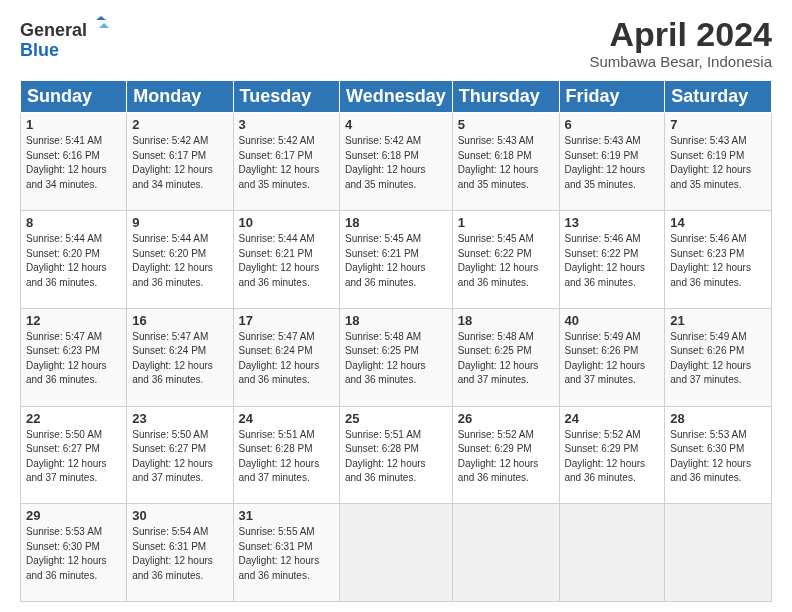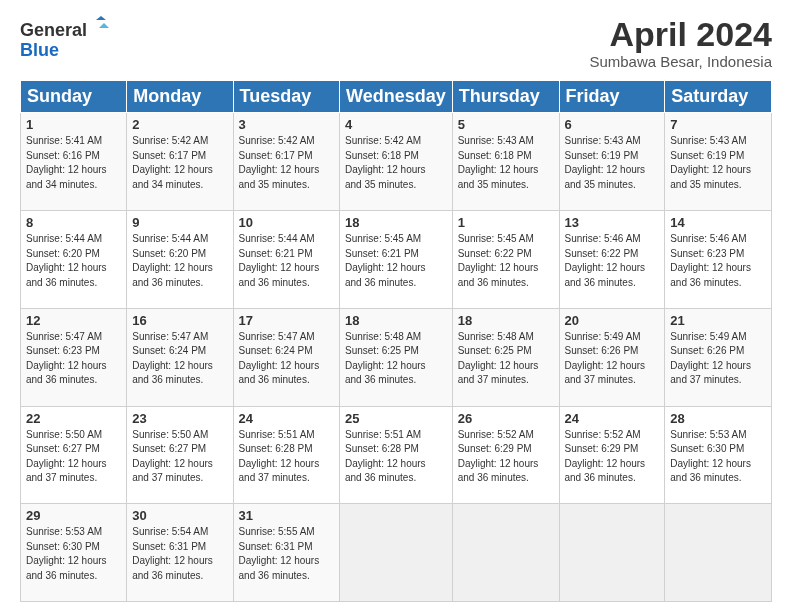--- a/index.html
+++ b/index.html
@@ -191,21 +191,21 @@
           </td>
           <td>
             <span class="day-num">18</span>
             <div class="day-info">Sunrise: 5:48 AM<br>Sunset: 6:25 PM<br>Daylight: 12 hours<br>and 36 minutes.</div>
           </td>
           <td>
             <span class="day-num">18</span>
             <div class="day-info">Sunrise: 5:48 AM<br>Sunset: 6:25 PM<br>Daylight: 12 hours<br>and 37 minutes.</div>
           </td>
           <td>
-            <span class="day-num">20</span>
+            <span class="day-num">40</span>
             <div class="day-info">Sunrise: 5:49 AM<br>Sunset: 6:26 PM<br>Daylight: 12 hours<br>and 37 minutes.</div>
           </td>
           <td>
             <span class="day-num">21</span>
             <div class="day-info">Sunrise: 5:49 AM<br>Sunset: 6:26 PM<br>Daylight: 12 hours<br>and 37 minutes.</div>
           </td>
         </tr>
         <tr>
           <td>
             <span class="day-num">22</span>

